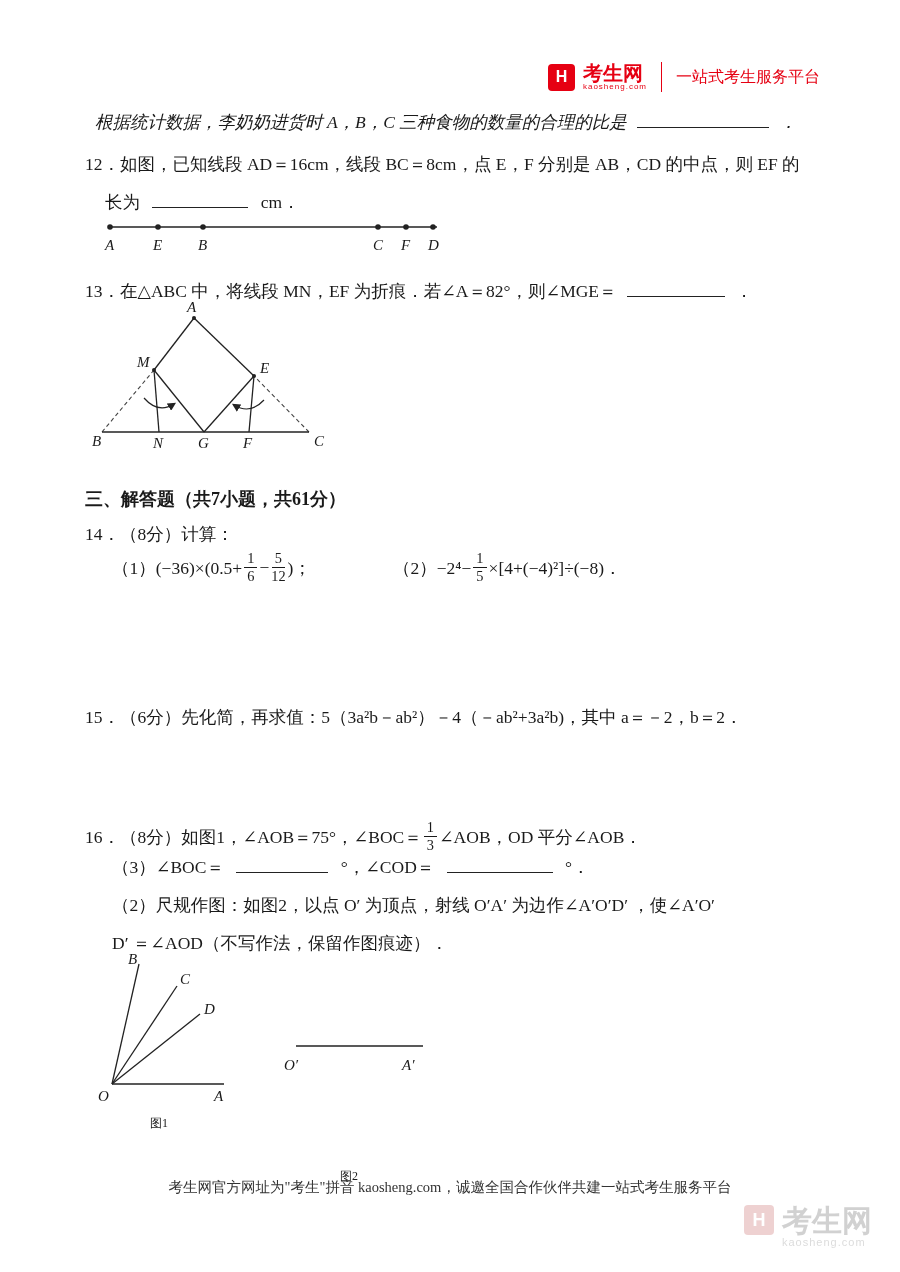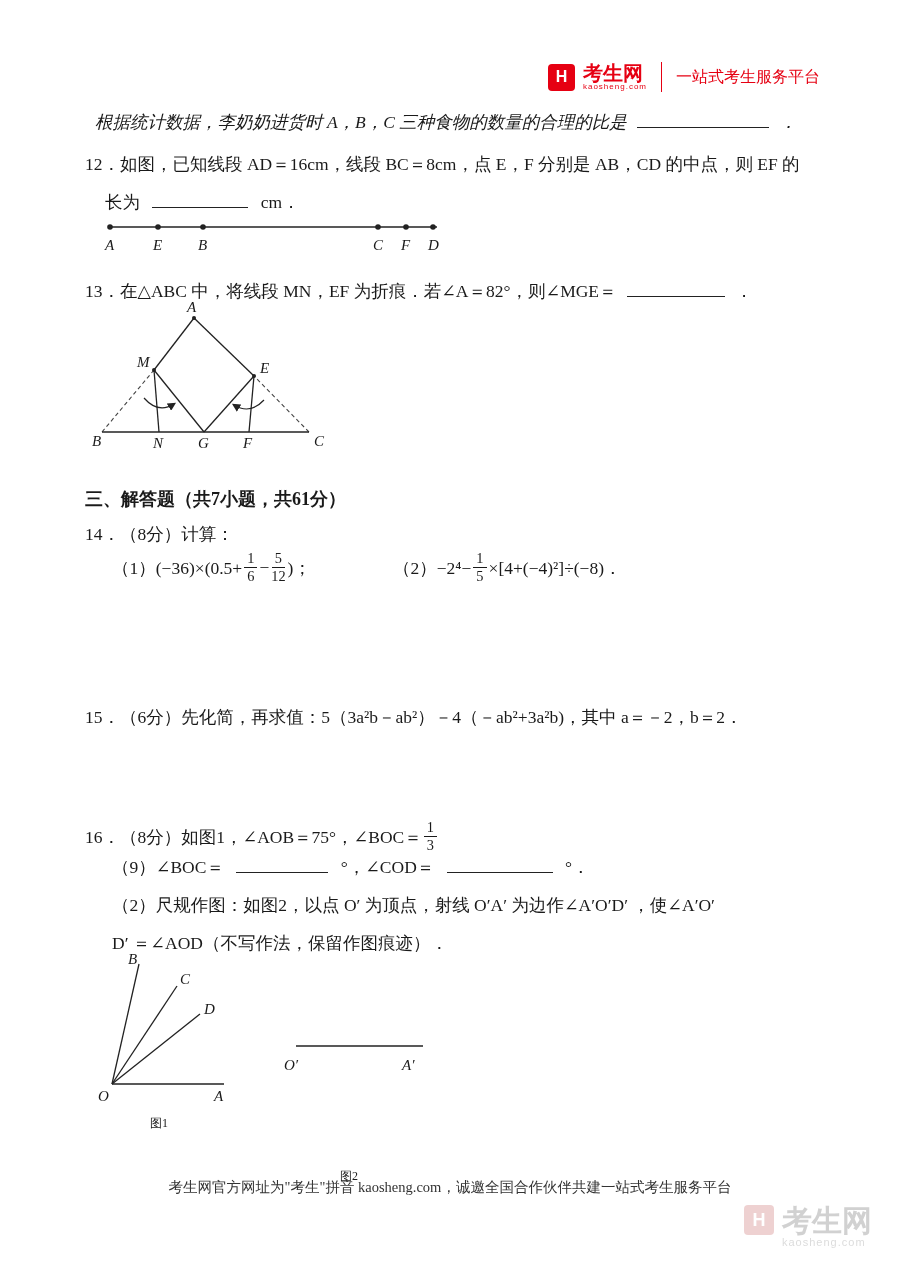--- a/index.html
+++ b/index.html
@@ -158,24 +158,25 @@
 <div class="abs t" style="top:705px; left:85px;">
   <span>15．（6分）先化简，再求值：5（3a²b－ab²）－4（－ab²+3a²b)，其中 a＝－2，b＝2．</span>
 </div>
 
 <div class="abs formula" style="top:812px; left:85px;margin-top:8px;">
   <span>16．（8分）如图1，∠AOB＝75°，∠BOC＝</span>
   <span class="frac">
     <span class="num">1</span>
     <span class="den">3</span>
   </span>
+  <span>∠AOB，OD 平分∠AOB．</span>
 </div>
 
 <div class="abs t" style="top:855px; left:112px;">
-  <span>（9）∠BOC＝</span>
+  <span>（3）∠BOC＝</span>
   <span class="blank" style="width:92px; margin:0 8px;"></span>
   <span>°，∠COD＝</span>
   <span class="blank" style="width:106px; margin:0 8px;"></span>
   <span>°．</span>
 </div>
 
 <div class="abs t" style="top:893px; left:112px;">
   <span>（2）尺规作图：如图2，以点 O′ 为顶点，射线 O′A′ 为边作∠A′O′D′ ，使∠A′O′</span>
 </div>
 <div class="abs t" style="top:931px; left:100px;margin-left:12px;">

